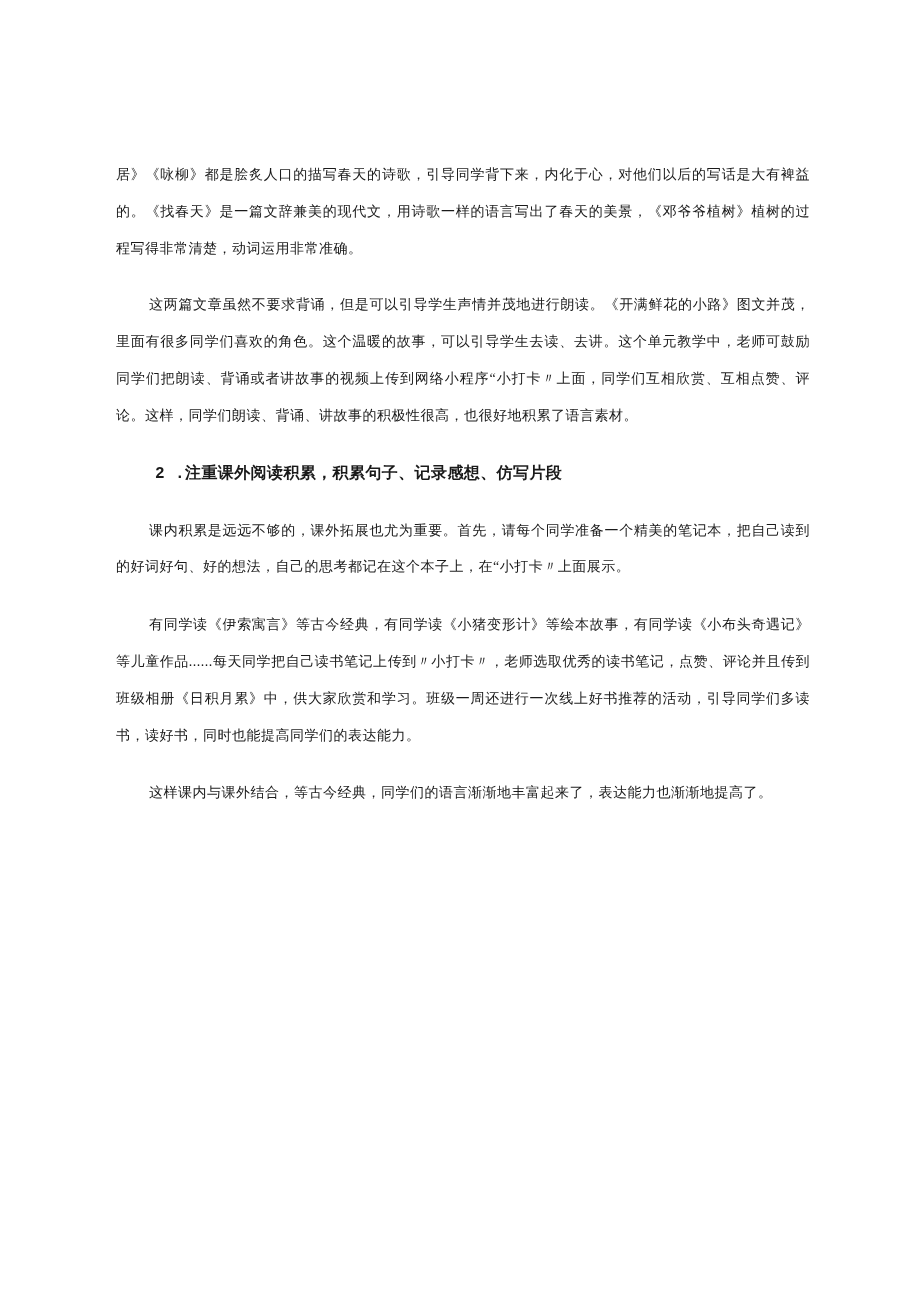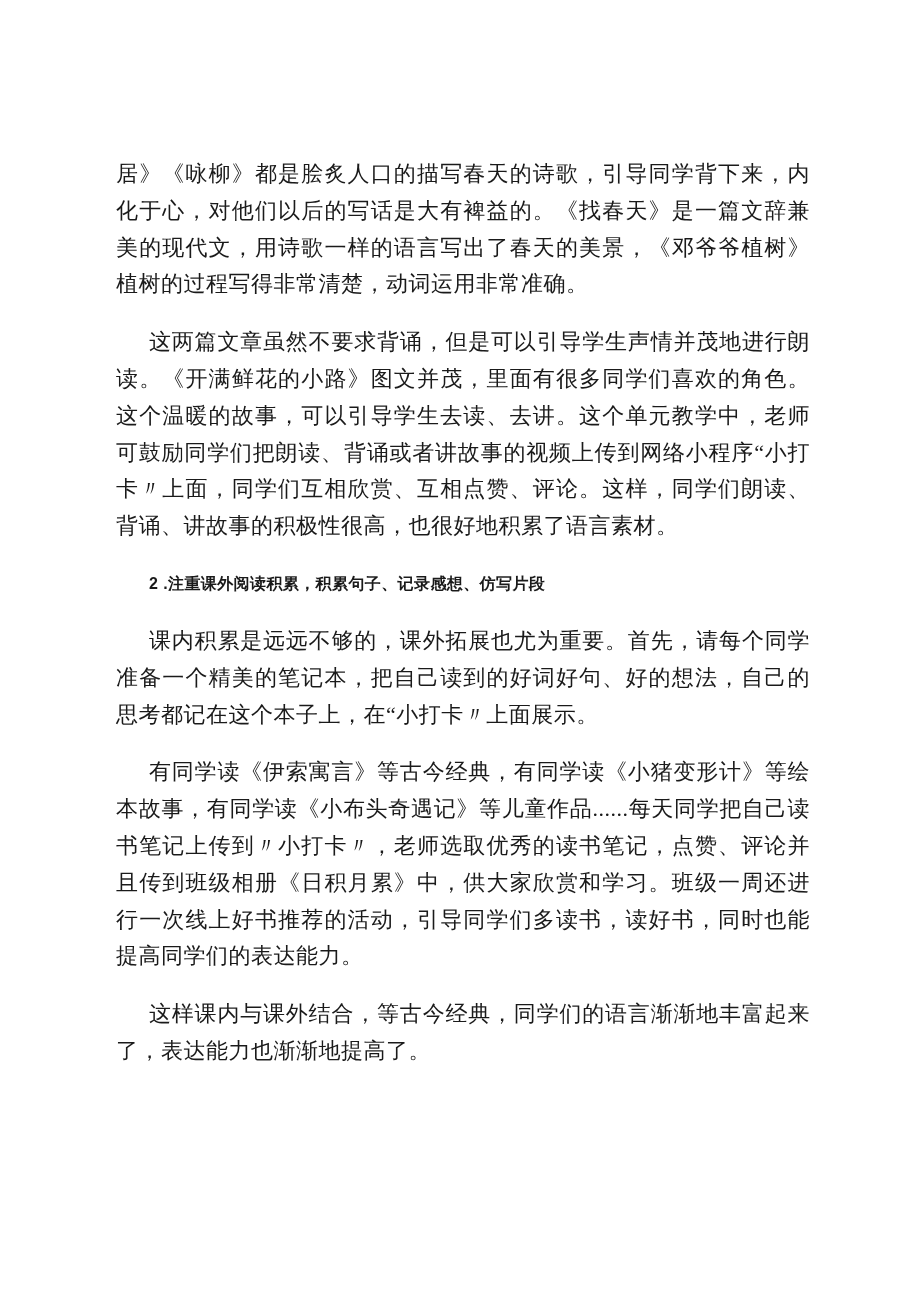--- a/index.html
+++ b/index.html
@@ -16,38 +16,38 @@
       color: #1a1a1a;
     }
     .page {
       position: absolute;
       left: 116px;
       top: 156px;
       width: 694px;
     }
     .para {
       margin: 0;
-      font-size: 22px;
+      font-size: 14px;
       line-height: 36.8px;
       letter-spacing: 0.5px;
       text-align: justify;
       text-justify: inter-character;
       word-break: break-all;
     }
     .indent {
       text-indent: 33px;
       font-family: Liberation Serif, serif;
     }
     .gap {
       margin-top: 21px;
     }
     .heading {
-      margin: 0;
+      margin: 6px;
       margin-top: 21px;
-      font-family: Liberation Sans, sans-serif;
+      font-family: Liberation Mono, monospace;
       font-size: 16px;
       line-height: 36px;
       padding-left: 33px;
       letter-spacing: 0.4px;
       color: #1a1a1a;
     }
   </style>
 </head>
 <body>
 

